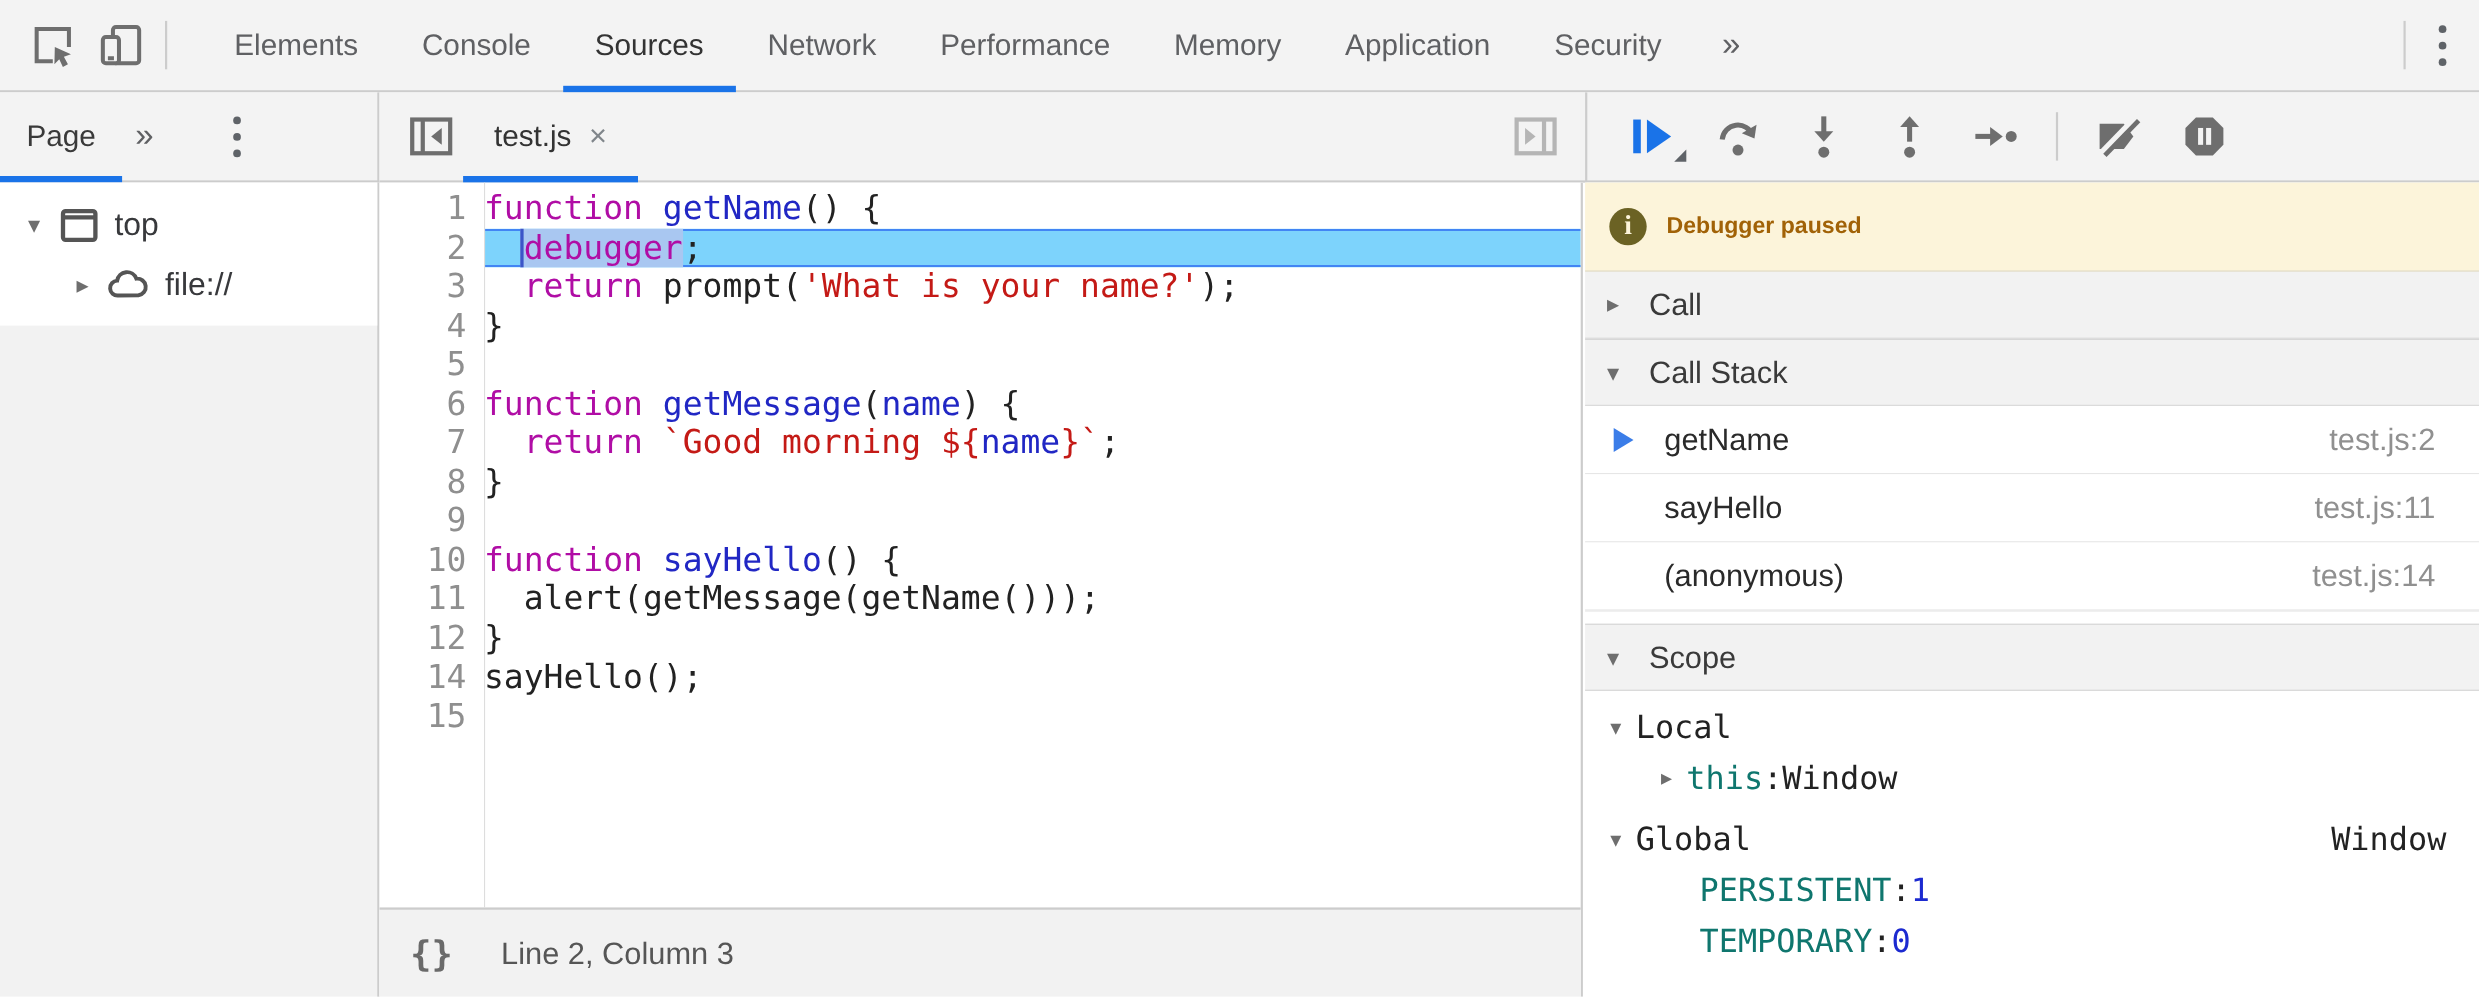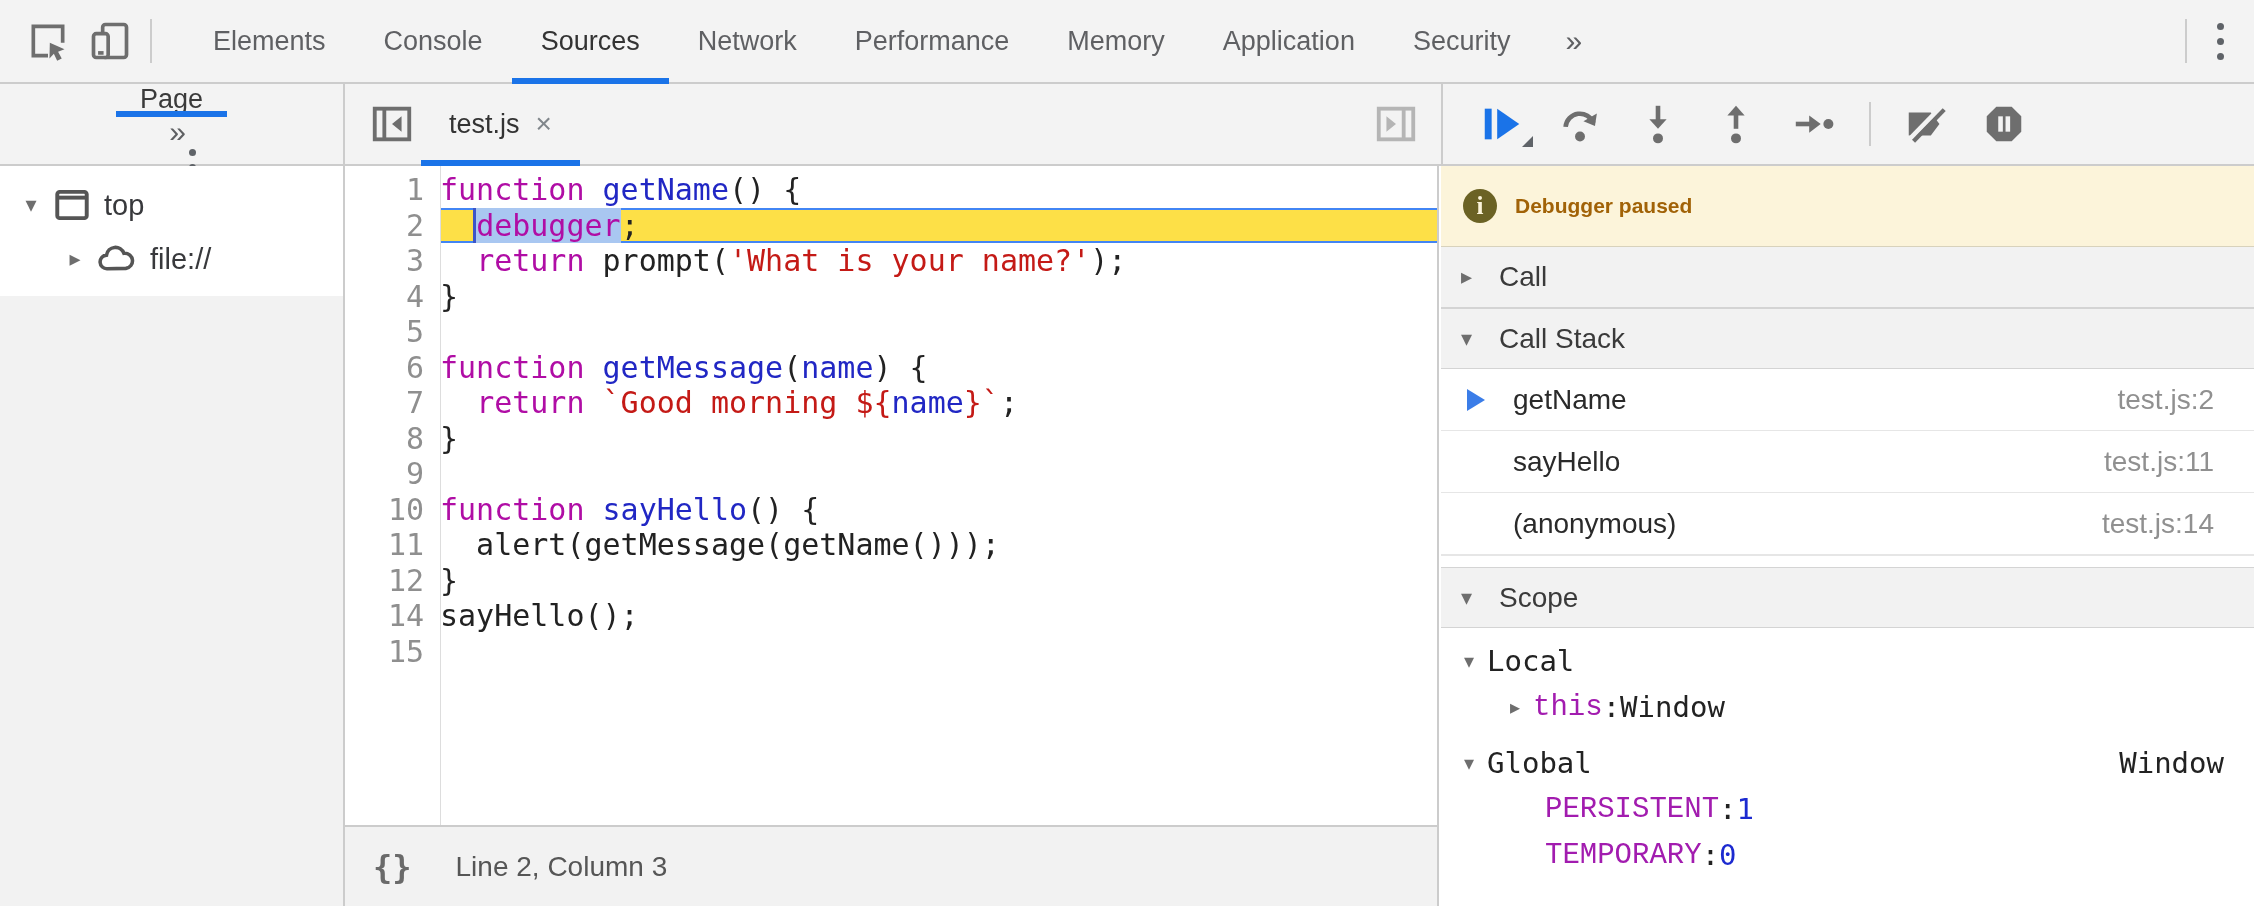--- a/index.html
+++ b/index.html
@@ -30,21 +30,21 @@
   }
   .tab-more { font-size:30px; color:#5f6063; padding:0 26px; display:flex; align-items:center; }
   .kebab { display:flex; flex-direction:column; gap:8px; padding:0 30px; }
   .kebab i { width:7px; height:7px; border-radius:50%; background:#5f6368; }
 
   
   .row2 { position:absolute; left:0; top:84px; width:2254px; height:82px; }
   .nav-head {
     position:absolute; left:0; top:0; width:345px; height:82px; background:#f3f3f3;
     border-right:2px solid #ccc; border-bottom:2px solid #ccc;
-    display:flex; align-items:center;flex-direction:column;
+    display:flex; align-items:center;
   }
   .nav-tab { position:relative; height:100%; display:flex; align-items:center; padding:0 24px; font-size:27px; color:#3a3a3a; }
   .nav-tab::after { content:""; position:absolute; left:0; right:0; bottom:-2px; height:6px; background:#1a73e8; }
   .nav-more { font-size:30px; color:#5f6063; margin-left:12px; }
   .nav-head .kebab { margin-left:42px; }
 
   .tabstrip {
     position:absolute; left:345px; top:0; width:1096px; height:82px; background:#f3f3f3;
     border-bottom:2px solid #ccc; display:flex; align-items:center;
   }
@@ -76,21 +76,21 @@
 
   
   .editor { position:absolute; left:345px; top:166px; width:1094px; height:740px; background:#fff; border-right:2px solid #ccc; }
   .gutter-line { position:absolute; left:95px; top:0; bottom:81px; width:1px; background:#ddd; }
   .code { position:absolute; left:0; top:0; right:0; bottom:81px; padding-top:6px; overflow:hidden;
           font-family:"DejaVu Sans Mono", monospace; font-size:30px; line-height:35.5px; }
   .cl { display:flex; height:35.5px; white-space:pre; }
   .ln { width:95px; padding-right:16px; text-align:right; color:#8f8f8f; flex:0 0 auto; }
   .lc { flex:1 1 auto; color:#222; }
   .lc.exec {
-    background:#fde047;
+    background:#7dd3fc;
     box-shadow: inset 0 2px 0 0 #4285f4, inset 0 -2px 0 0 #4285f4;
   }
   .tok-k { color:#b00da5; }
   .tok-d { color:#2127c4; }
   .tok-s { color:#c41a16; }
   .tok-p { color:#222; }
   .tok-hl { background:#a9c7f1; border-left:3px solid #3c55c8; margin-left:-3px; }
 
   .statusbar {
     position:absolute; left:0; bottom:0; right:0; height:81px; background:#f2f2f2;
@@ -130,21 +130,21 @@
   }
   .gap { height:12px; background:#fff; border-top:1px solid #e6e6e6; }
 
   .scope-head { border-top:1px solid #d4d4d4; }
   .scope-body { padding-top:10px; font-family:"DejaVu Sans Mono", monospace; font-size:29px; color:#222; }
   .srow { display:flex; align-items:center; height:46px; padding-right:30px; }
   .srow .arrow { color:#6e6e6e; font-size:20px; width:36px; text-align:center; flex:0 0 auto; font-family:"Liberation Sans", sans-serif; }
   .srow.ind0 { padding-left:10px; }
   .srow.ind1 { padding-left:56px; }
   .srow.ind2 { padding-left:104px; }
-  .srow .prop { color:#a21caf;font-family:Liberation Mono, monospace; }
+  .srow .prop { color:#0f766e; }
   .srow .num { color:#1c2ad0; }
   .srow .rv { margin-left:auto; color:#222; }
   .srow.group-gap { margin-top:10px; }
 
   svg { display:block; }
 </style>
 </head>
 <body>
 
 <div class="topbar">

